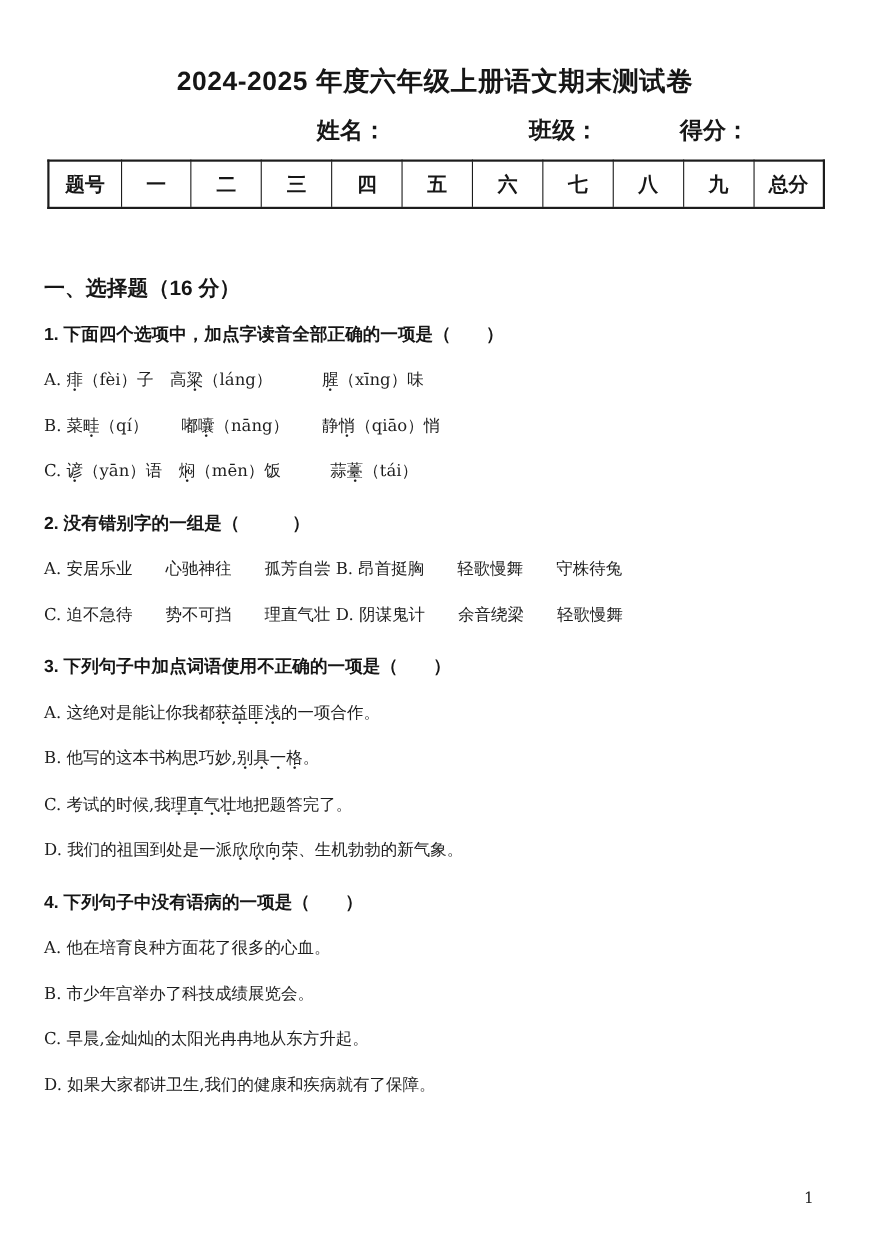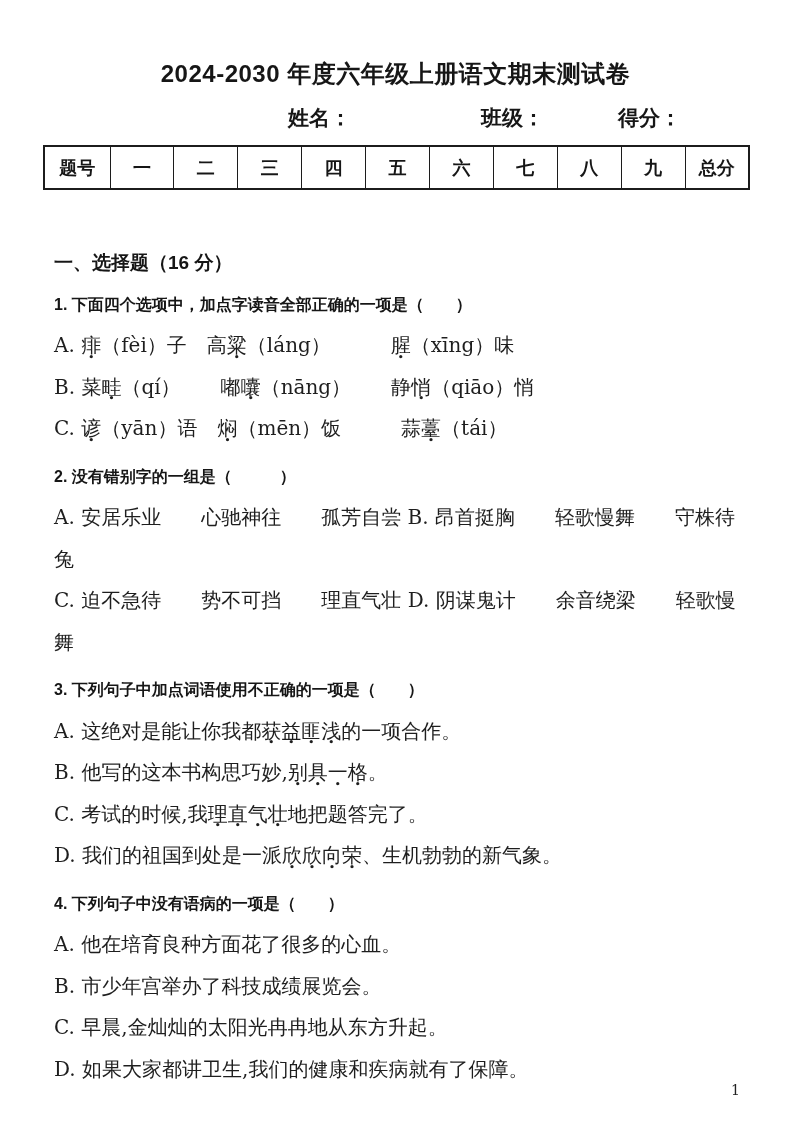--- a/index.html
+++ b/index.html
@@ -44,39 +44,39 @@
     height:43px;
     text-align:center;
     vertical-align:middle;
     font-size:18px;
     font-weight:bold;
     font-family:"Liberation Sans", sans-serif;
   }
   table.score-table col.first { width:66px; }
 
   .content {
-    padding:0 54px;
+    padding:0 40px;
   }
   .line {
     line-height:41.5px;
     white-space:pre-wrap;
   }
   .section-heading {
     margin-top:52px;
     font-size:19px;
     font-weight:bold;
   }
   .stem {
     margin-top:6px;
     font-size:16px;
     font-weight:bold;
   }
   .stem.first-stem { margin-top:0; }
   .opt {
-    font-size:20px;
+    font-size:15px;
     font-family:"DejaVu Serif", "Liberation Serif", serif;
     color:#1e1e1e;
   }
   .em { position:relative; }
   .em::after {
     content:"•";
     position:absolute;
     left:50%;
     bottom:-0.52em;
     transform:translateX(-50%);
@@ -91,21 +91,21 @@
     font-size:14px;
     font-family:"DejaVu Serif", serif;
     color:#222;
   }
 </style>
 </head>
 <body>
 
 <div class="page">
 
-  <h1 class="title">2024-2030 年度六年级上册语文期末测试卷</h1>
+  <h1 class="title">2024-2025 年度六年级上册语文期末测试卷</h1>
 
   <div class="meta">
     <span class="gap-wide">姓名：</span>
     <span class="gap-narrow">班级：</span>
     <span>得分：</span>
   </div>
 
   <table class="score-table">
     <colgroup>
       <col class="first">

